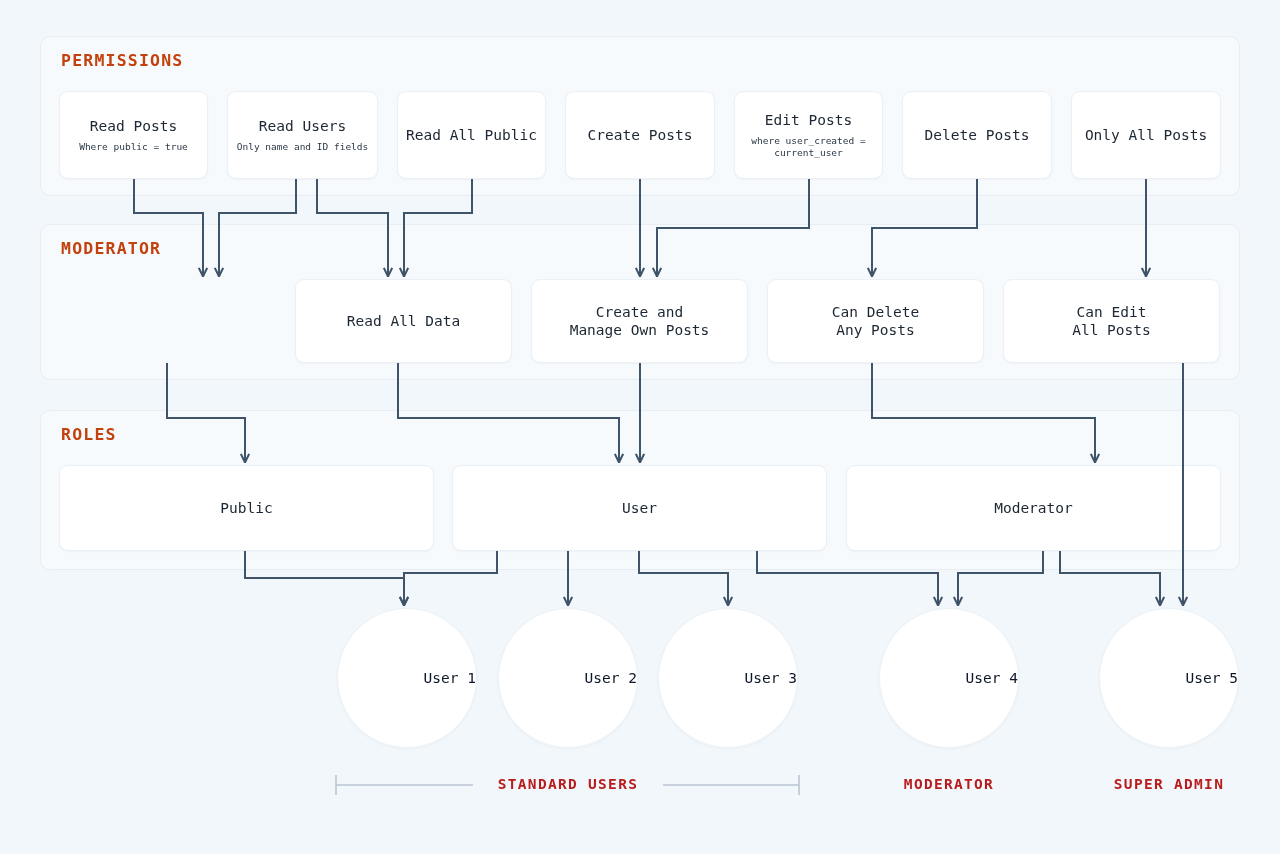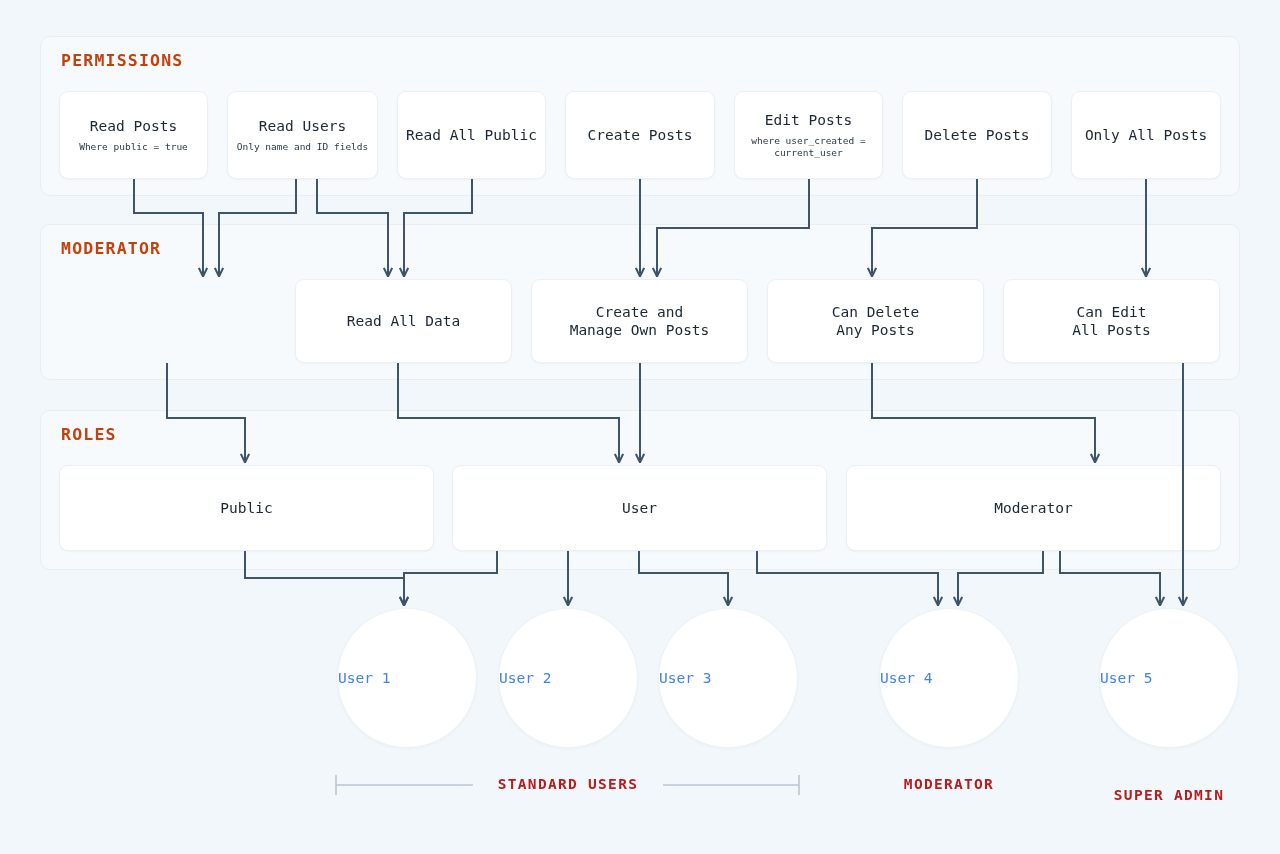--- a/index.html
+++ b/index.html
@@ -69,23 +69,23 @@
   .user-circle {
     position: absolute;
     width: 140px;
     height: 140px;
     border-radius: 50%;
     background: #ffffff;
     border: 1px solid #edf2f6;
     box-sizing: border-box;
     display: flex;
     align-items: center;
-    justify-content: flex-start;
+    justify-content: flex-end;
     font-size: 14.5px;
-    color: #3b82f6;
+    color: #0f172a;
     box-shadow: 0 1px 3px rgba(22,40,60,0.04);
   }
 
   
   .group-caption {
     position: absolute;
     font-size: 14.5px;
     font-weight: 700;
     letter-spacing: 1.3px;
     color: #b91c1c;
@@ -206,21 +206,21 @@
   </div>
   <div class="user-circle" style="left:879px; top:608px;">
     <span>User 4</span>
   </div>
   <div class="user-circle" style="left:1099px; top:608px;">
     <span>User 5</span>
   </div>
 
   <div class="group-caption" style="left:418px; top:776px; width:300px;">STANDARD USERS</div>
   <div class="group-caption" style="left:849px; top:776px; width:200px;">MODERATOR</div>
-  <div class="group-caption" style="left:1069px; top:776px; width:200px;margin-top:11px;">SUPER ADMIN</div>
+  <div class="group-caption" style="left:1069px; top:776px; width:200px;">SUPER ADMIN</div>
 
   <svg id="brackets" width="1280" height="854" style="position:absolute;left:0;top:0;pointer-events:none;">
     <line x1="336" y1="775" x2="336" y2="795"></line>
     <line x1="336" y1="785" x2="473" y2="785"></line>
     <line x1="663" y1="785" x2="799" y2="785"></line>
     <line x1="799" y1="775" x2="799" y2="795"></line>
   </svg>
 
   <svg id="wires">
     <defs>

